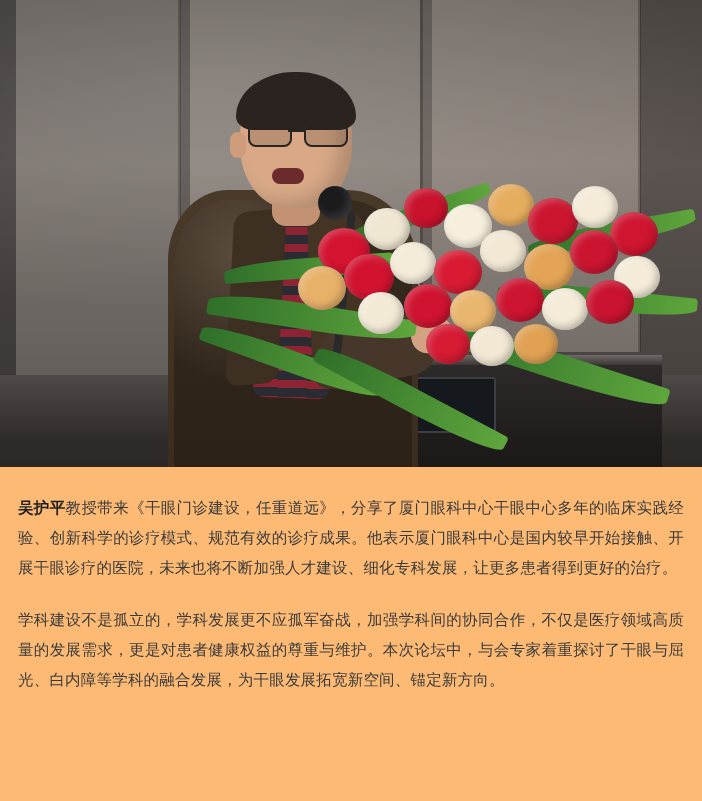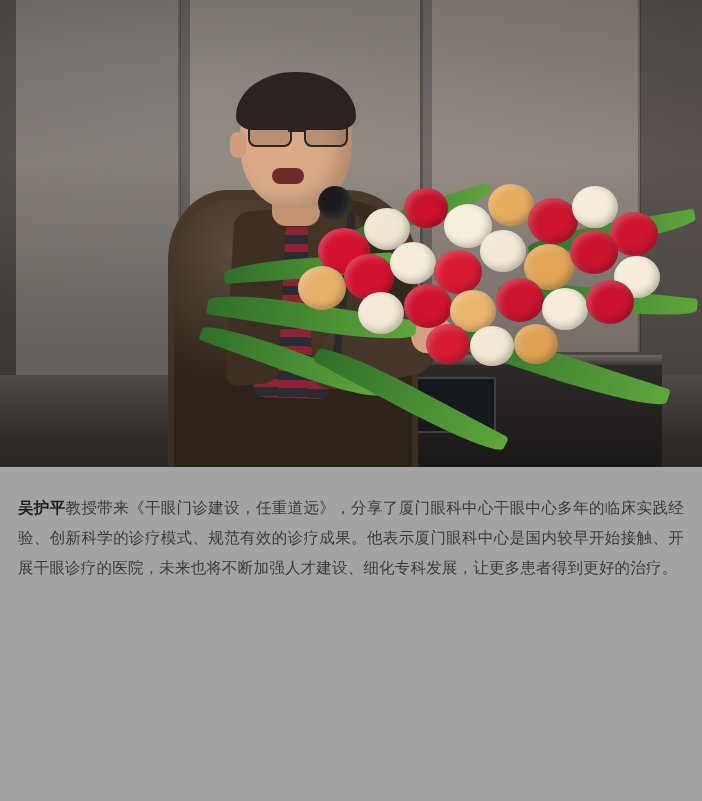--- a/index.html
+++ b/index.html
@@ -10,21 +10,21 @@
   body {
     width: 702px;
     height: 801px;
     overflow: hidden;
     font-family: "Liberation Sans", sans-serif;
   }
   .page {
     width: 702px;
     height: 801px;
     position: relative;
-    background: #a3a3a3;
+    background: #fdba74;
   }
 
   
   .photo {
     position: relative;
     width: 702px;
     height: 467px;
     overflow: hidden;
     background: #6d6763;
   }
@@ -383,15 +383,16 @@
       <div class="rose" style="left:344px; top:120px; width:46px; height:42px; background:#f4ecd9;"></div>
       <div class="rose" style="left:388px; top:112px; width:48px; height:44px; background:#c91330;"></div>
       <div class="rose" style="left:228px; top:156px; width:44px; height:40px; background:#d61b33;"></div>
       <div class="rose" style="left:272px; top:158px; width:44px; height:40px; background:#f2e8d4;"></div>
       <div class="rose" style="left:316px; top:156px; width:44px; height:40px; background:#e0a153;"></div>
     </div>
   </div>
 
   <div class="content">
     <p class="para"><span class="bold">吴护平</span><span>教授带来《干眼门诊建设，任重道远》，分享了厦门眼科中心干眼中心多年的临床实践经验、创新科学的诊疗模式、规范有效的诊疗成果。他表示厦门眼科中心是国内较早开始接触、开展干眼诊疗的医院，未来也将不断加强人才建设、细化专科发展，让更多患者得到更好的治疗。</span></p>
+    <p class="para">学科建设不是孤立的，学科发展更不应孤军奋战，加强学科间的协同合作，不仅是医疗领域高质量的发展需求，更是对患者健康权益的尊重与维护。本次论坛中，与会专家着重探讨了干眼与屈光、白内障等学科的融合发展，为干眼发展拓宽新空间、锚定新方向。</p>
   </div>
 
 </div>
 
 </body></html>

